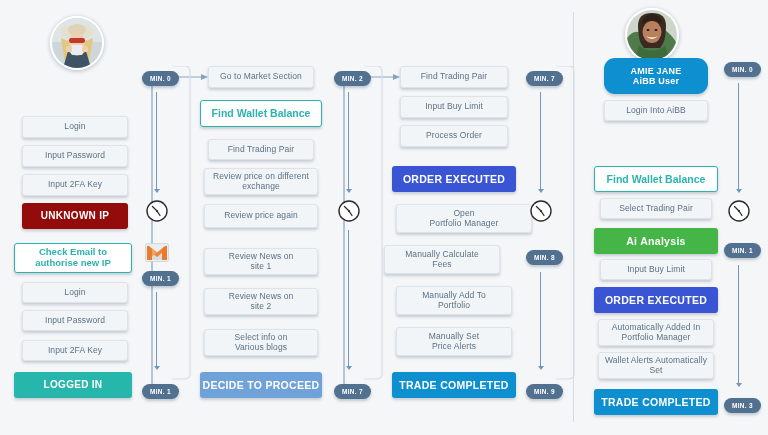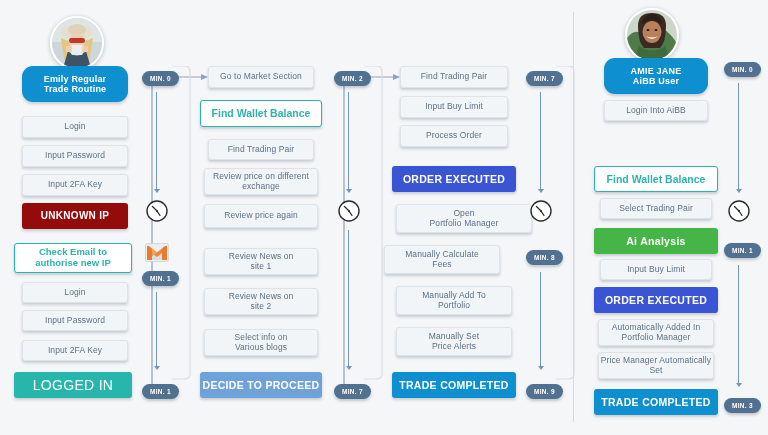--- a/index.html
+++ b/index.html
@@ -48,22 +48,22 @@
   .n-outline{
     background:#ffffff;
     border:1.6px solid #2cb3ae;
     color:#2cb3ae;
     font-size:10.5px;
     font-weight:bold;
   }
   .n-teal{
     background:#27b6ac;
     color:#ffffff;
-    font-size:14px;
-    font-weight:normal;
+    font-size:10px;
+    font-weight:bold;
     letter-spacing:.3px;
   }
   .n-steel{
     background:#6fa2d8;
     color:#ffffff;
     font-size:10.5px;
     font-weight:bold;
     letter-spacing:.3px;
   }
   .n-indigo{
@@ -170,22 +170,20 @@
       <path d="M11 16 q0-13 14-13 q14 0 14 13 q0 16-6 22 h-16 q-6-6-6-22z" fill="#3a2a22"></path>
       <ellipse cx="25" cy="22" rx="9.5" ry="11" fill="#b9805c"></ellipse>
       <path d="M15 14 q10-7 20 0 q-2-10 -10-10 q-8 0-10 10z" fill="#2e2019"></path>
       <ellipse cx="21" cy="20" rx="1.5" ry="1" fill="#251812"></ellipse>
       <ellipse cx="29" cy="20" rx="1.5" ry="1" fill="#251812"></ellipse>
       <path d="M19 26 q6 6 12 0 q-6 3 -12 0z" fill="#ffffff"></path>
       <path d="M12 36 q13 9 26 0 l5 14 h-36z" fill="#3f6c3c"></path>
     </svg>
   </div>
 
-  <div class="node n-header" style="left:22px;top:66px;width:106px;height:36px;">Emily Regular
-Trade Routine</div>
   <div class="node n-plain" style="left:22px;top:116px;width:106px;height:22px;">Login</div>
   <div class="node n-plain" style="left:22px;top:145px;width:106px;height:22px;">Input Password</div>
   <div class="node n-plain" style="left:22px;top:174px;width:106px;height:22px;">Input 2FA Key</div>
   <div class="node n-danger" style="left:22px;top:203px;width:106px;height:26px;">UNKNOWN IP</div>
   <div class="node n-outline" style="left:14px;top:243px;width:118px;height:30px;font-size:9.5px;">Check Email to
 authorise new IP</div>
   <div class="node n-plain" style="left:22px;top:282px;width:106px;height:21px;">Login</div>
   <div class="node n-plain" style="left:22px;top:310px;width:106px;height:21px;">Input Password</div>
   <div class="node n-plain" style="left:22px;top:340px;width:106px;height:21px;">Input 2FA Key</div>
   <div class="node n-teal" style="left:14px;top:372px;width:118px;height:26px;">LOGGED IN</div>
@@ -221,21 +219,21 @@
   <div class="node n-header" style="left:604px;top:58px;width:104px;height:36px;">AMIE JANE
 AiBB User</div>
   <div class="node n-plain" style="left:604px;top:100px;width:104px;height:21px;">Login Into AiBB</div>
   <div class="node n-outline" style="left:594px;top:166px;width:124px;height:26px;">Find Wallet Balance</div>
   <div class="node n-green" style="left:594px;top:228px;width:124px;height:26px;">Ai Analysis</div>
   <div class="node n-plain" style="left:600px;top:198px;width:112px;height:21px;">Select Trading Pair</div>
   <div class="node n-plain" style="left:600px;top:259px;width:112px;height:21px;">Input Buy Limit</div>
   <div class="node n-indigo" style="left:594px;top:287px;width:124px;height:26px;">ORDER EXECUTED</div>
   <div class="node n-plain" style="left:598px;top:319px;width:116px;height:27px;">Automatically Added In
 Portfolio Manager</div>
-  <div class="node n-plain" style="left:598px;top:352px;width:116px;height:27px;">Price Manager Automatically
+  <div class="node n-plain" style="left:598px;top:352px;width:116px;height:27px;">Wallet Alerts Automatically
 Set</div>
   <div class="node n-blue" style="left:594px;top:389px;width:124px;height:26px;">TRADE COMPLETED</div>
 
   <div class="bracket" style="left:150px;top:70px;width:62px;height:318px;">
     <svg width="62" height="318" viewBox="0 0 62 318">
       <path d="M2 316 L2 14 Q2 7 9 7 L52 7" fill="none" stroke="#8aa4bf" stroke-width="1.2"></path>
       <polygon points="58,7 51,4 51,10" fill="#8aa4bf"></polygon>
     </svg>
   </div>
 

